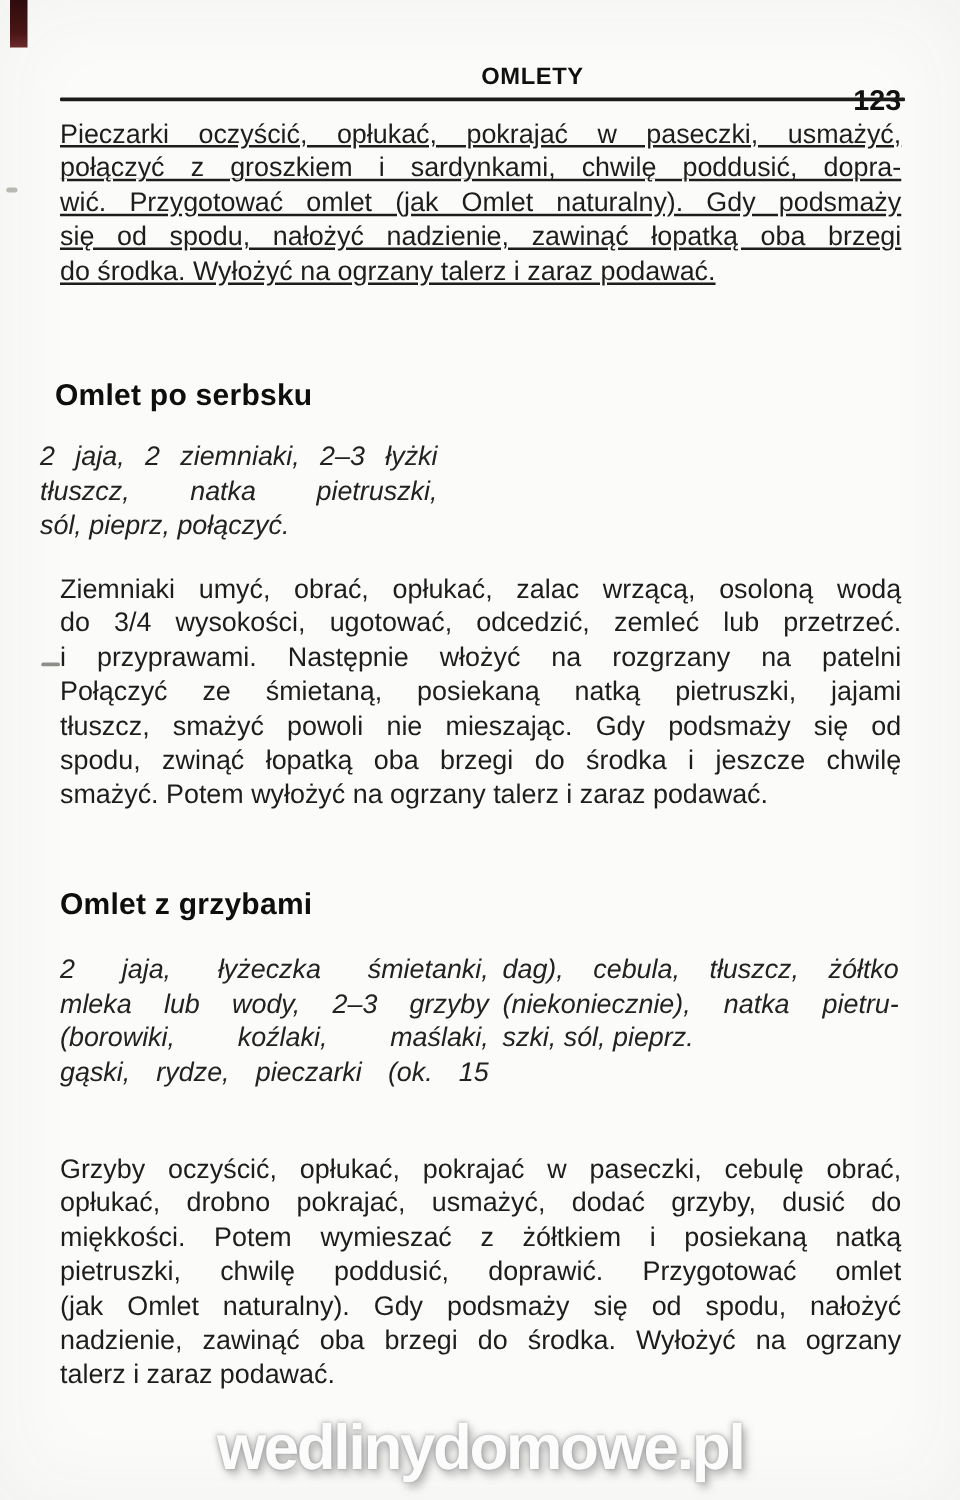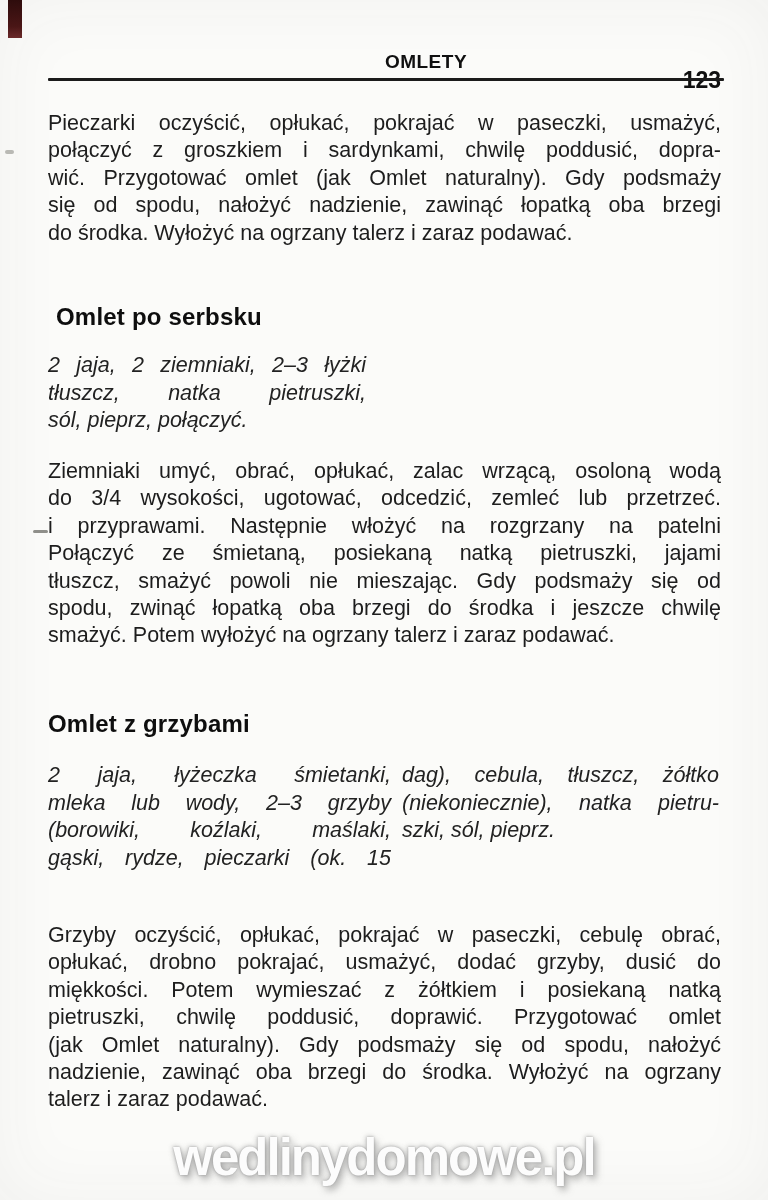--- a/index.html
+++ b/index.html
@@ -14,23 +14,23 @@
     font-size:19px;font-weight:bold;letter-spacing:0.5px;color:#101010;padding-left:42px;}
   .page-num{top:51px;right:47px;font-size:23px;font-weight:bold;color:#101010;margin-top:16px;}
   .rule{top:78px;left:48px;width:676px;height:3px;background:#1b1b1b;border-radius:1px;}
   .para{font-size:21.5px;line-height:27.4px;color:#1d1d1d;}
   .para .tline{text-align:justify;text-align-last:justify;}
   .para .tline.final{text-align-last:left;}
   .ing{font-style:italic;font-size:21.5px;line-height:27.5px;color:#222;}
   .ing .tline{text-align:justify;text-align-last:justify;}
   .ing .tline.final{text-align-last:left;}
   .recipe-title{font-size:24px;font-weight:bold;color:#0e0e0e;letter-spacing:0.2px;}
-  .p1{top:110px;left:48px;width:673px;}
-  .h1{top:303px;left:56px;}
-  .ing1{top:352px;left:48px;width:318px;}
+  .p1{top:94px;left:48px;width:673px;text-decoration:underline;}
+  .h1{top:303px;left:44px;}
+  .ing1{top:352px;left:32px;width:318px;}
   .p2{top:458px;left:48px;width:673px;}
   .h2{top:710px;left:48px;}
   .ing2l{top:762px;left:48px;width:343px;}
   .ing2r{top:762px;left:402px;width:317px;}
   .p3{top:922px;left:48px;width:673px;}
   .watermark{
     top:1128px;left:50%;transform:translateX(-50%);
     font-size:51px;font-weight:bold;letter-spacing:-2px;white-space:nowrap;
     color:rgba(255,255,255,0.97);
     text-shadow:0 0 2px rgba(145,145,145,0.85),

